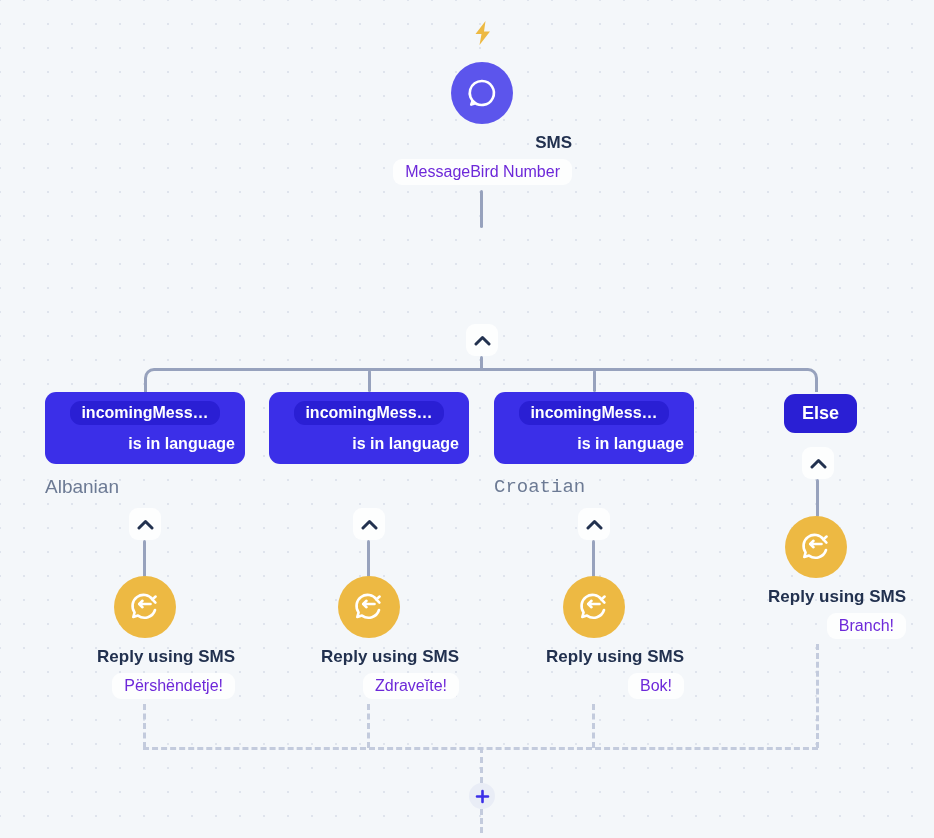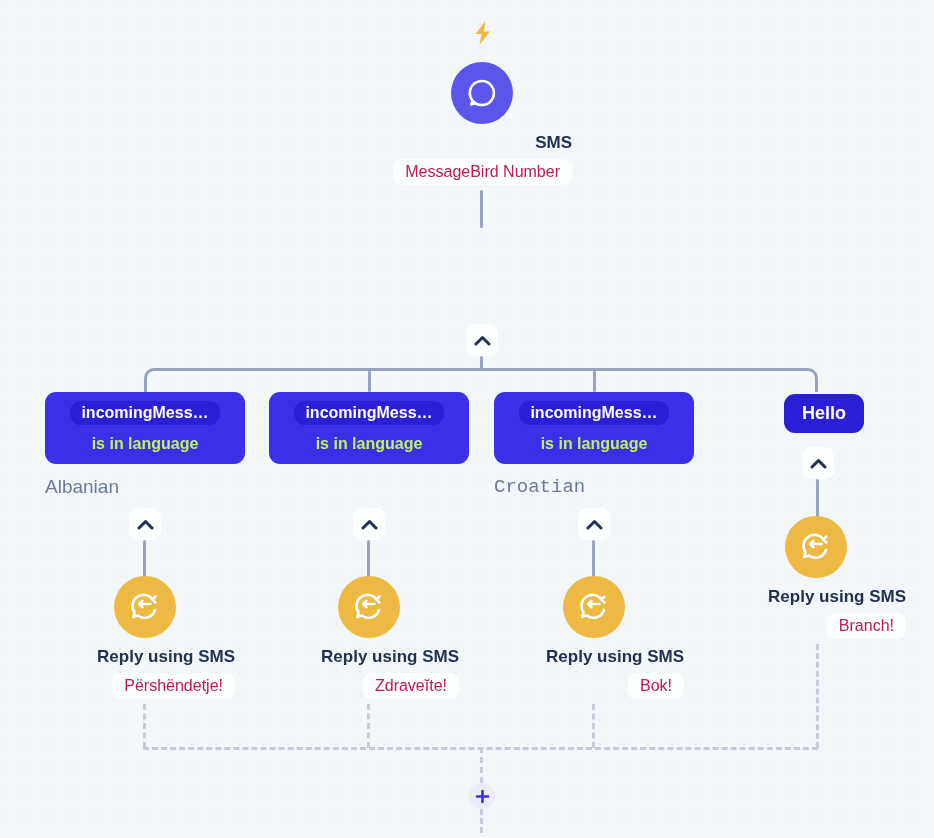--- a/index.html
+++ b/index.html
@@ -64,21 +64,21 @@
     margin-top: 9px;
     white-space: nowrap;
   }
 
   .pill {
     display: inline-block;
     background: #fdfefe;
     border-radius: 9px;
     padding: 4px 12px;
     font-size: 16px;
-    color: #be185d;
+    color: #6d28d9;
     margin-top: 6px;
     white-space: nowrap;
   }
 
   .chev {
     width: 32px; height: 32px;
     background: #fdfefe;
     border-radius: 9px;
     display: flex; align-items: center; justify-content: center;
     margin: 0 auto;
@@ -100,25 +100,26 @@
     border-radius: 11px;
     padding: 3px 11px;
     color: #ffffff;
     font-size: 16px;
     font-weight: bold;
     max-width: 100%;
     overflow: hidden;
     white-space: nowrap;
   }
   .cond-op {
-    color: #bef264;
+    color: #ffffff;
     font-size: 16px;
     font-weight: bold;
     margin-top: 6px;
     white-space: nowrap;
+    text-align: right;
   }
 
   .elsebox {
     position: absolute;
     background: #2a1fd4;
     border-radius: 11px;
     padding: 9px 18px;
     color: #ffffff;
     font-size: 18px;
     font-weight: bold;
@@ -209,21 +210,21 @@
     <div class="cond-op">is in language</div>
   </div>
   <div class="lang-label" style="left:494px; top:476px; width:200px;font-family:Liberation Mono, monospace;">Croatian</div>
   <div class="chev" style="position:absolute; left:578px; top:508px;">
     <svg width="17" height="11" viewBox="0 0 17 11">
       <path d="M2 9 L8.5 2.5 L15 9" fill="none" stroke="#22314f" stroke-width="3" stroke-linecap="round" stroke-linejoin="round"></path>
     </svg>
   </div>
   <div class="vline" style="left:592px; top:540px; height:37px;"></div>
 
-  <div class="elsebox" style="left:784px; top:394px;">Hello</div>
+  <div class="elsebox" style="left:784px; top:394px;">Else</div>
   <div class="chev" style="position:absolute; left:802px; top:447px;">
     <svg width="17" height="11" viewBox="0 0 17 11">
       <path d="M2 9 L8.5 2.5 L15 9" fill="none" stroke="#22314f" stroke-width="3" stroke-linecap="round" stroke-linejoin="round"></path>
     </svg>
   </div>
   <div class="vline" style="left:816px; top:479px; height:38px;"></div>
 
   <div class="node" style="left:726px; top:516px; width:180px;">
     <div class="circle reply">
       <svg width="34" height="34" viewBox="0 0 34 34">

